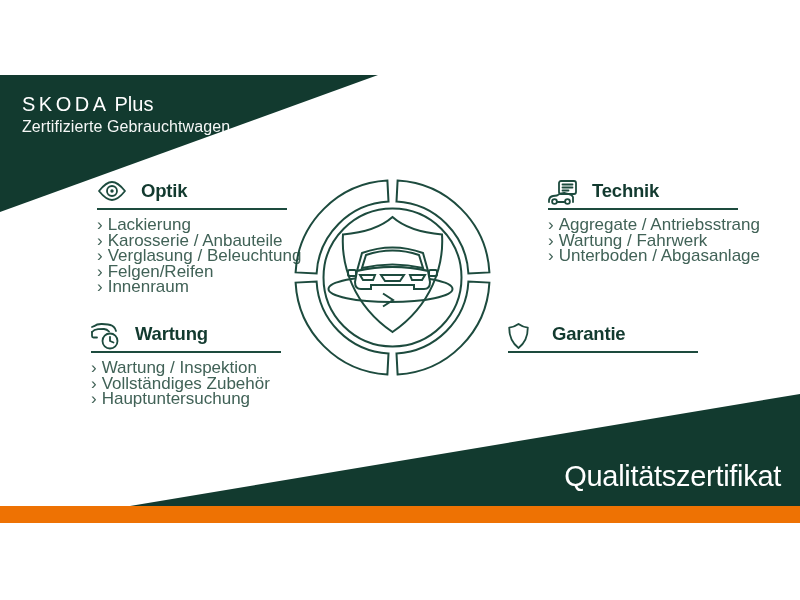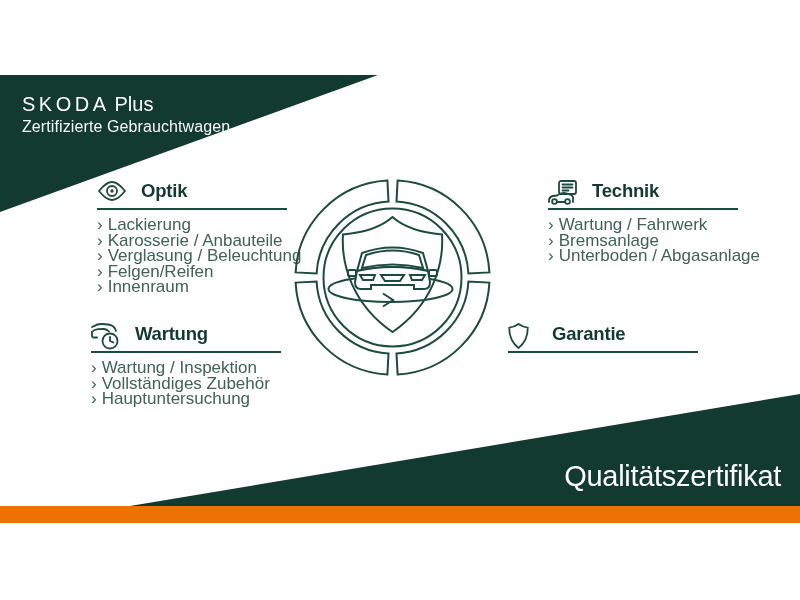--- a/index.html
+++ b/index.html
@@ -85,22 +85,22 @@
           <path class="ic" d="M1,22 L1,20 Q1.5,16.5 5,16 L9,15.5 Q13,12.5 17,13 L20,13.8 Q24,14.5 25,17 L25,22"></path>
           <circle class="ic" cx="6.5" cy="21.5" r="2.4"></circle>
           <circle class="ic" cx="19.5" cy="21.5" r="2.4"></circle>
           <line class="ic" x1="9" y1="22" x2="17" y2="22"></line>
         </svg>
       </span>
       <span class="sec-title">Technik</span>
     </div>
     <div class="sec-rule"></div>
     <div class="sec-items">
+      <div class="sec-item"><span class="chevron">›</span><span>Aggregate / Antriebsstrang</span></div>
       <div class="sec-item"><span class="chevron">›</span><span>Wartung / Fahrwerk</span></div>
-      <div class="sec-item"><span class="chevron">›</span><span>Bremsanlage</span></div>
       <div class="sec-item"><span class="chevron">›</span><span>Unterboden / Abgasanlage</span></div>
     </div>
   </div>
 
   <div class="sec" id="sec-wartung">
     <div class="sec-head">
       <span class="sec-icon">
         <svg width="32" height="28" viewBox="0 0 32 28">
           <path class="ic" d="M1,4 L3,3.2 Q6,0.8 11,1 L17,1.5 Q22,2 24,5.5 L25,8"></path>
           <path class="ic" d="M1,9 Q3,6.5 7,6.2 L13,6 Q16,6.2 18,8.5"></path>

